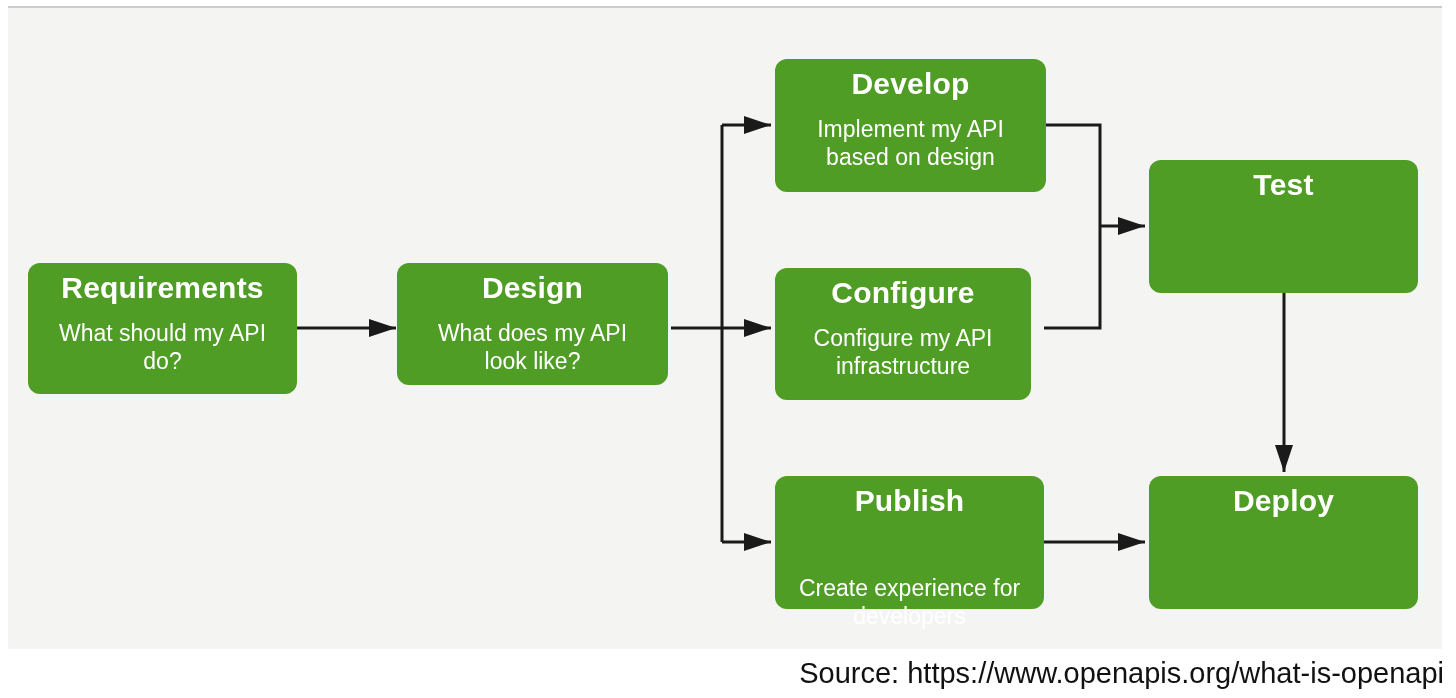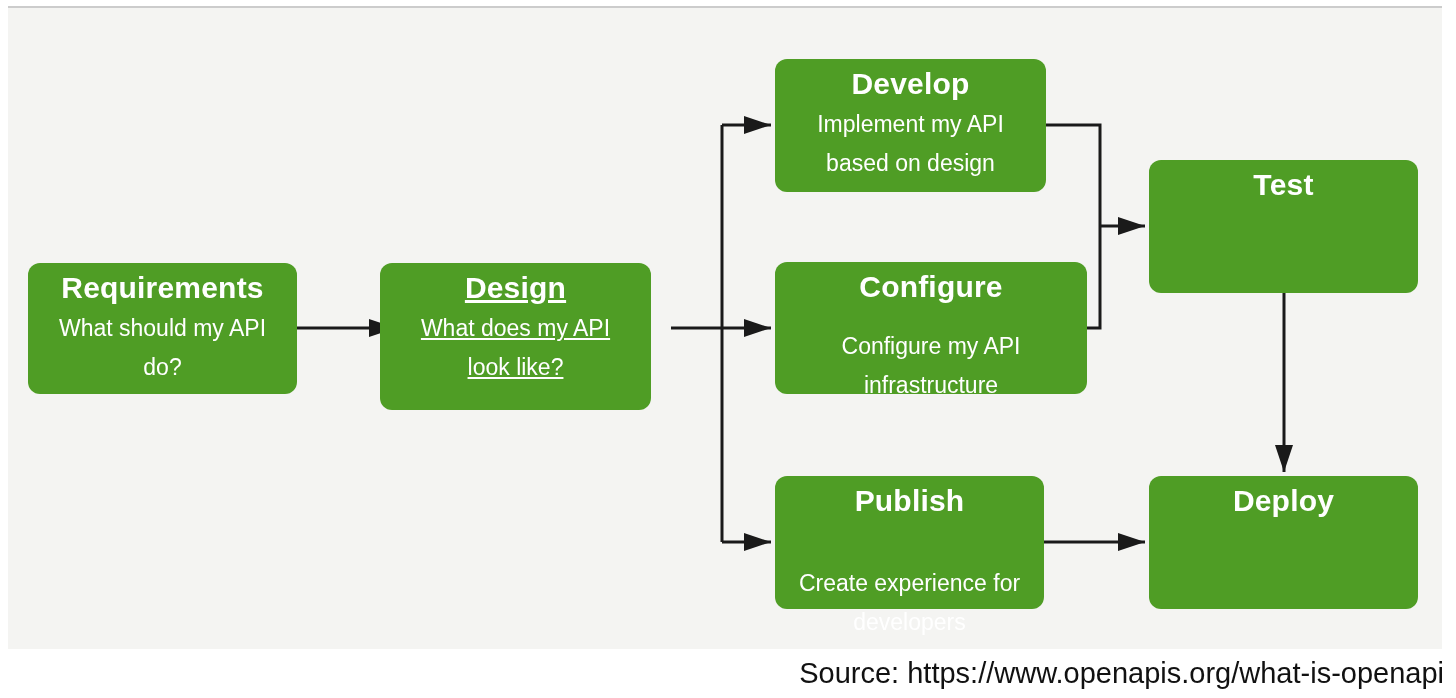--- a/index.html
+++ b/index.html
@@ -50,28 +50,28 @@
   }
   .node-title {
     font-size: 30px;
     font-weight: 700;
     line-height: 38px;
     letter-spacing: 0.2px;
   }
   .node-sub {
     font-size: 23px;
     font-weight: 400;
-    line-height: 39px;
-    margin-top: 2px;
+    line-height: 28px;
+    margin-top: 12px;
   }
   
   .n-requirements { left: 28px;   top: 263px; width: 269px; height: 131px; }
-  .n-design       { left: 380px;  top: 263px; width: 271px; height: 147px; text-decoration: underline; }
+  .n-design       { left: 397px;  top: 263px; width: 271px; height: 122px; }
   .n-develop      { left: 775px;  top: 59px;  width: 271px; height: 133px; }
-  .n-configure    { left: 775px;  top: 262px; width: 312px; height: 132px; gap: 19px; }
+  .n-configure    { left: 775px;  top: 268px; width: 256px; height: 132px; }
   .n-publish      { left: 775px;  top: 476px; width: 269px; height: 133px; gap: 42px; }
   .n-test         { left: 1149px; top: 160px; width: 269px; height: 133px; }
   .n-deploy       { left: 1149px; top: 476px; width: 269px; height: 133px; }
   .source-line {
     position: absolute;
     left: 0;
     top: 649px;
     width: 1444px;
     height: 49px;
     display: flex;

